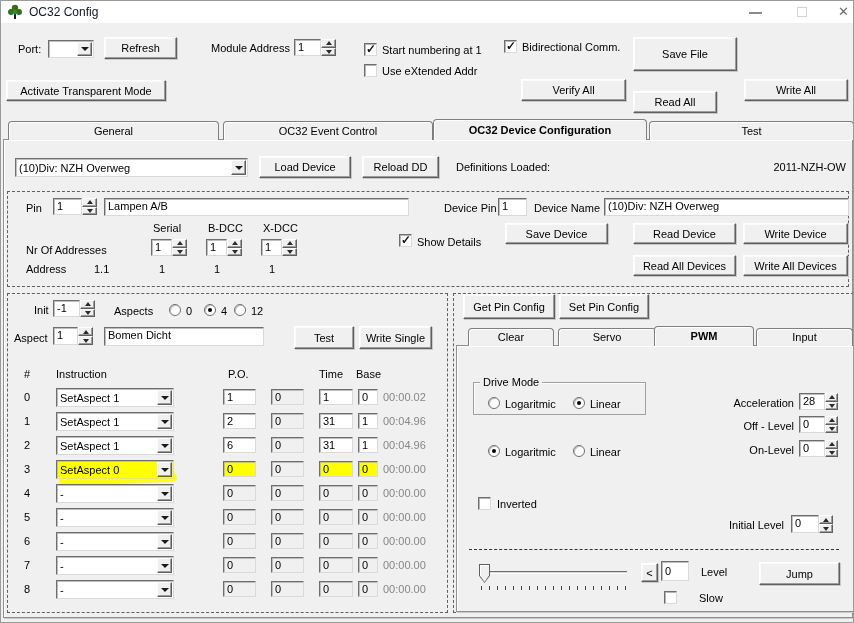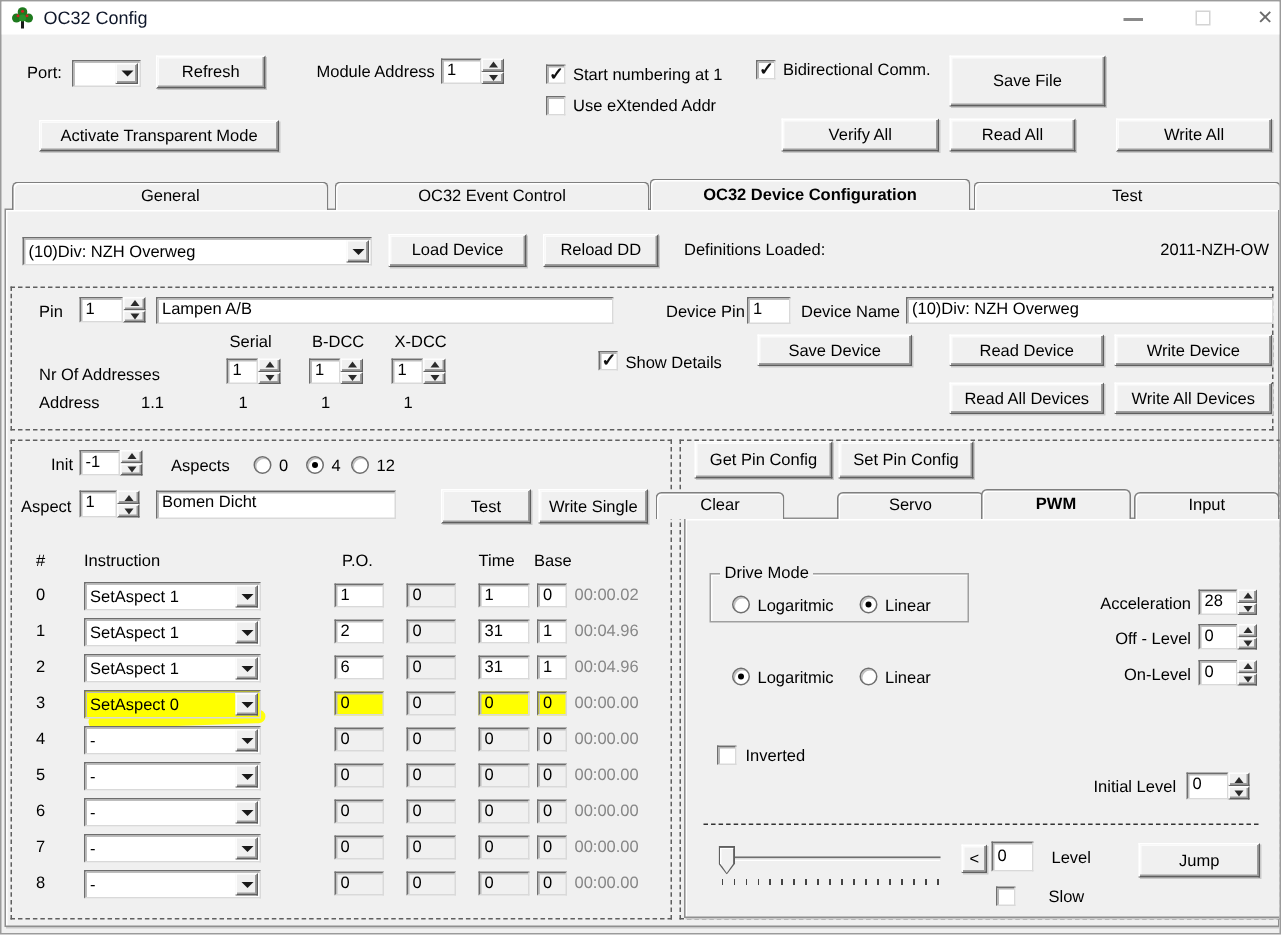--- a/index.html
+++ b/index.html
@@ -132,23 +132,23 @@
 
   <div class="cb on" style="left:363px;top:42px"></div>
   <span class="lbl" style="left:381px;top:43px">Start numbering at 1</span>
   <div class="cb" style="left:363px;top:63px"></div>
   <span class="lbl" style="left:381px;top:64px">Use eXtended Addr</span>
   <div class="cb on" style="left:503px;top:39px"></div>
   <span class="lbl" style="left:521px;top:40px">Bidirectional Comm.</span>
 
   <div class="btn" style="left:632px;top:36px;width:104px;height:34px">Save File</div>
 
-  <div class="btn" style="left:25px;top:79px;width:160px;height:21px">Activate Transparent Mode</div>
+  <div class="btn" style="left:5px;top:79px;width:160px;height:21px">Activate Transparent Mode</div>
   <div class="btn" style="left:520px;top:78px;width:105px;height:22px">Verify All</div>
-  <div class="btn" style="left:632px;top:78px;width:84px;height:22px">Read All</div>
+  <div class="btn" style="left:632px;top:90px;width:84px;height:22px">Read All</div>
   <div class="btn" style="left:743px;top:78px;width:104px;height:22px">Write All</div>
 
   <div class="tab-panel" style="left:2px;top:138px;width:850px;height:479px"></div>
   <div class="tab" style="left:7px;top:120px;width:211px">General</div>
   <div class="tab" style="left:222px;top:120px;width:210px">OC32 Event Control</div>
   <div class="tab active" style="left:432px;top:118px;width:214px;height:21px;line-height:20px">OC32 Device Configuration</div>
   <div class="tab" style="left:648px;top:120px;width:205px">Test</div>
 
   <div class="combo" style="left:14px;top:157px;width:233px;height:19px">
     <span class="val" style="top:3px">(10)Div: NZH Overweg</span>
@@ -375,21 +375,21 @@
       <div class="field gray" style="left:318px;top:580px;width:34px;height:16px">0</div>
       <div class="field gray" style="left:357px;top:580px;width:20px;height:16px">0</div>
       <span class="elapsed" style="left:382px;top:582px">00:00.00</span>
     </div>
 
   <div class="dash-grp" style="left:452px;top:292px;width:401px;height:320px"></div>
   <div class="btn" style="left:462px;top:293px;width:92px;height:25px">Get Pin Config</div>
   <div class="btn" style="left:558px;top:293px;width:90px;height:25px">Set Pin Config</div>
 
   <div class="tab-panel" style="left:455px;top:344px;width:398px;height:267px"></div>
-  <div class="tab" style="left:436px;top:327px;width:86px;height:18px;line-height:17px">Clear</div>
+  <div class="tab" style="left:467px;top:327px;width:86px;height:18px;line-height:17px">Clear</div>
   <div class="tab" style="left:557px;top:327px;width:98px;height:18px;line-height:17px">Servo</div>
   <div class="tab active" style="left:653px;top:325px;width:100px;height:20px;line-height:19px">PWM</div>
   <div class="tab" style="left:755px;top:327px;width:97px;height:18px;line-height:17px">Input</div>
 
   <div class="fieldset" style="left:472px;top:381px;width:173px;height:33px">
     <span class="legend">Drive Mode</span>
   </div>
   <div class="radio" style="left:487px;top:396px"></div>
   <span class="lbl" style="left:504px;top:397px">Logaritmic</span>
   <div class="radio on" style="left:572px;top:396px"></div>

